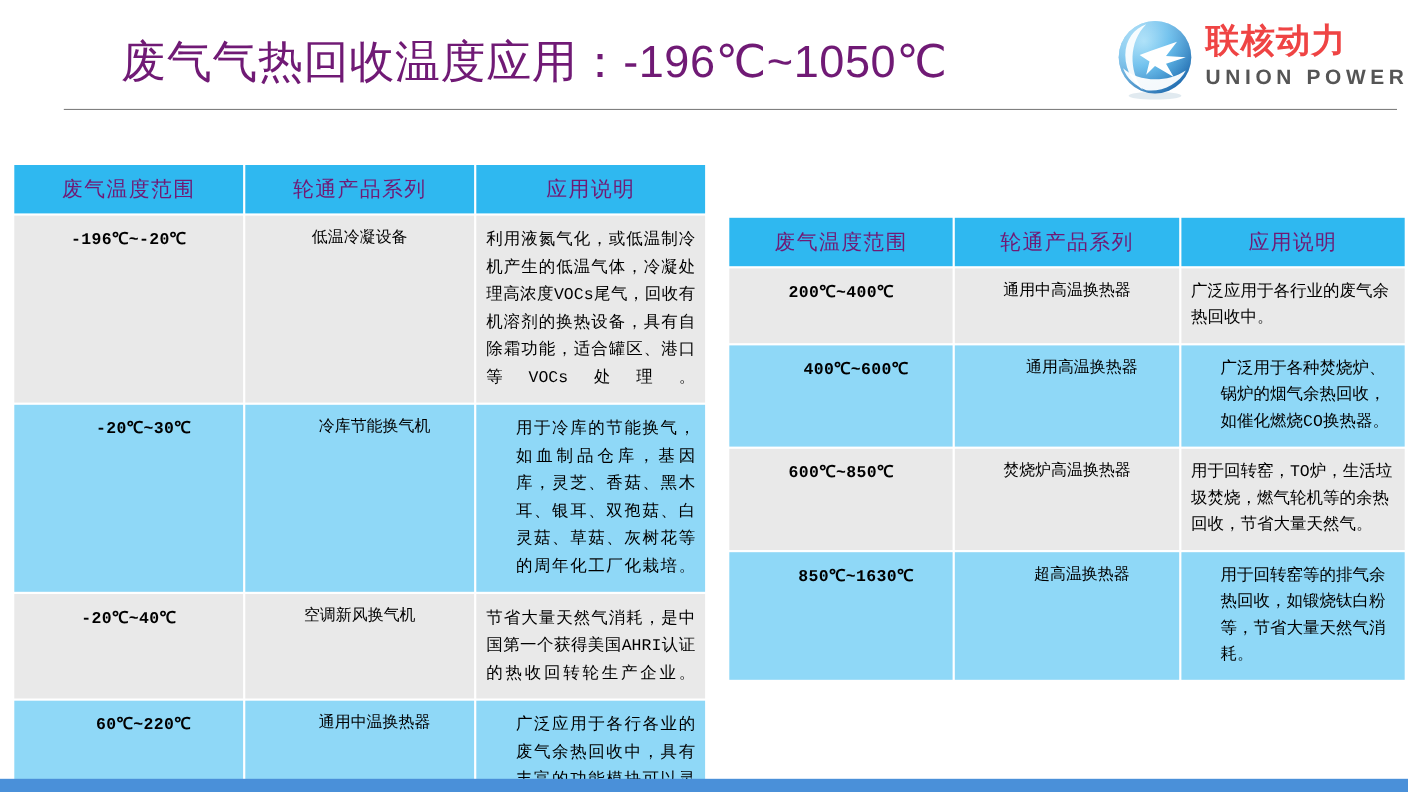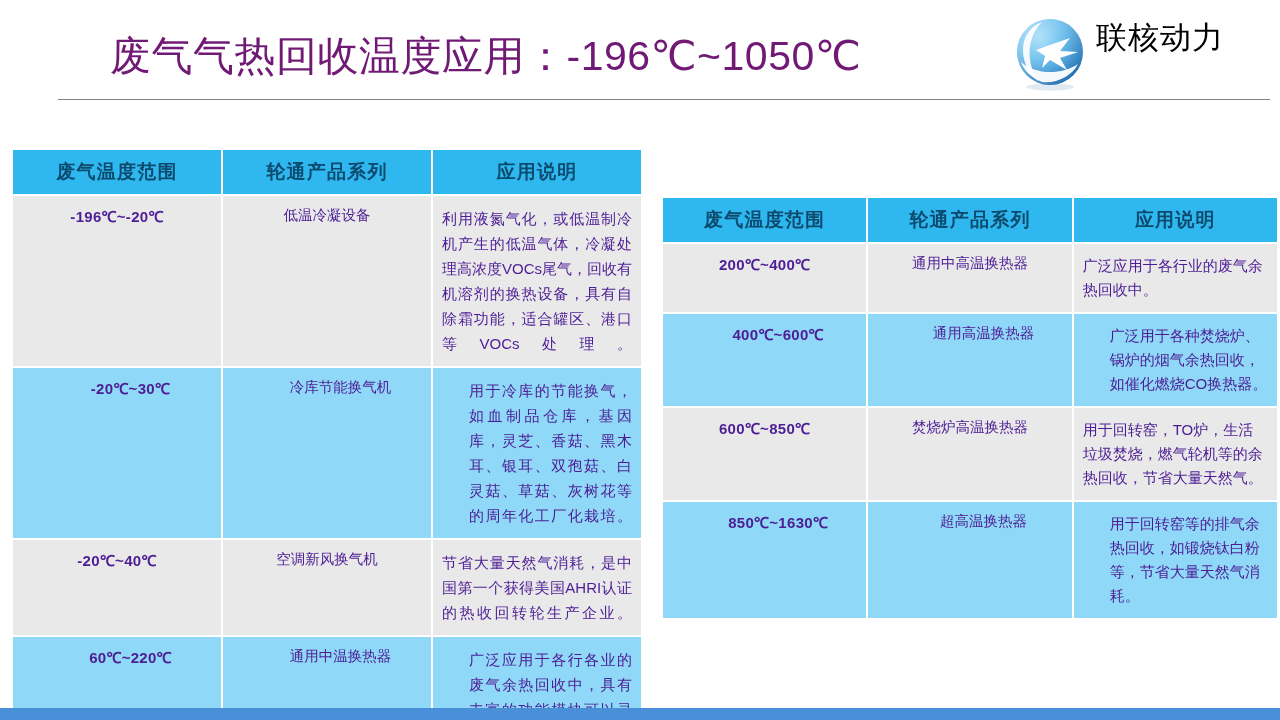--- a/index.html
+++ b/index.html
@@ -61,22 +61,22 @@
   }
   .logo-text {
     position: absolute;
     left: 84px;
     top: 4px;
     width: 180px;
   }
   .logo-cn {
     font-family: "DejaVu Sans", sans-serif;
     font-size: 31px;
-    font-weight: normal;
-    color: #000000;
+    font-weight: bold;
+    color: #ef4444;
     letter-spacing: 1px;
     line-height: 38px;
     white-space: nowrap;
   }
   .logo-en {
     font-size: 19px;
     font-weight: bold;
     color: #555555;
     letter-spacing: 4.2px;
     line-height: 26px;
@@ -89,33 +89,33 @@
     position: absolute;
     border-collapse: separate;
     border-spacing: 2px;
     table-layout: fixed;
   }
   #table-left  { left: 11px;  top: 148px; width: 632px; }
   #table-right { left: 661px; top: 196px; width: 618px; }
 
   .tbl th {
     background: #2fb8f0;
-    color: #0c4a6e;
+    color: #701a75;
     font-family: "DejaVu Sans", sans-serif;
     font-size: 19px;
-    font-weight: bold;
+    font-weight: normal;
     text-align: center;
     vertical-align: middle;
     padding: 9px 4px;
     letter-spacing: 1.2px;
   }
   .tbl td {
     vertical-align: top;
-    font-family: Liberation Sans, sans-serif;
-    color: #4c1d95;
+    font-family: Liberation Mono, monospace;
+    color: #000000;
     padding: 10px 9px;
   }
   .tbl tr.band-gray td { background: #e9e9e9; }
   .tbl tr.band-blue td { background: #8fd8f7; padding-left: 36px; }
 
   td.c-range {
     text-align: center;
     font-size: 15px;
     font-weight: bold;
     letter-spacing: 0.3px;
@@ -176,20 +176,21 @@
         <ellipse cx="38" cy="71" rx="24" ry="3.5" fill="#c9d8e4" opacity="0.55"></ellipse>
         <circle cx="38" cy="36" r="33" fill="url(#sphereGrad)"></circle>
         <path d="M30 6 C14 22 14 48 27 66 C20 60 11 50 11 34 C11 20 19 10 30 6 Z" fill="#ffffff" opacity="0.92"></path>
         <path d="M9 46 C22 58 48 60 66 48 C60 60 44 68 30 66 C20 62 12 55 9 46 Z" fill="#ffffff" opacity="0.95"></path>
         <path d="M35 30 L58 22 L48 35 L66 36 L48 42 L55 54 L38 44 L30 52 L33 40 L24 34 Z" fill="#ffffff"></path>
         <circle cx="38" cy="36" r="33" fill="url(#shadeGrad)"></circle>
       </svg>
     </div>
     <div class="logo-text">
       <div class="logo-cn">联核动力</div>
+      <div class="logo-en">UNION POWER</div>
     </div>
   </div>
 </div>
 
 <table class="tbl" id="table-left">
   <thead>
     <tr>
       <th>废气温度范围</th>
       <th>轮通产品系列</th>
       <th>应用说明</th>

